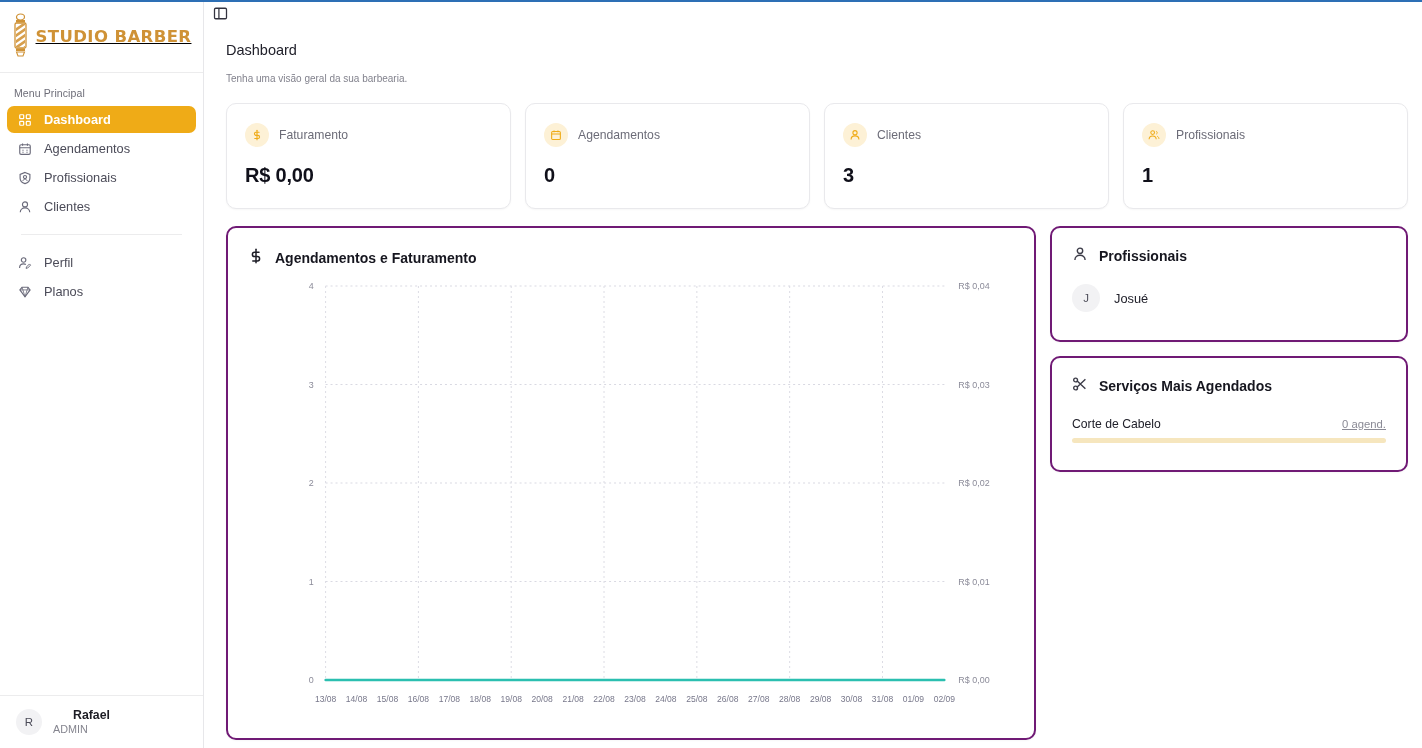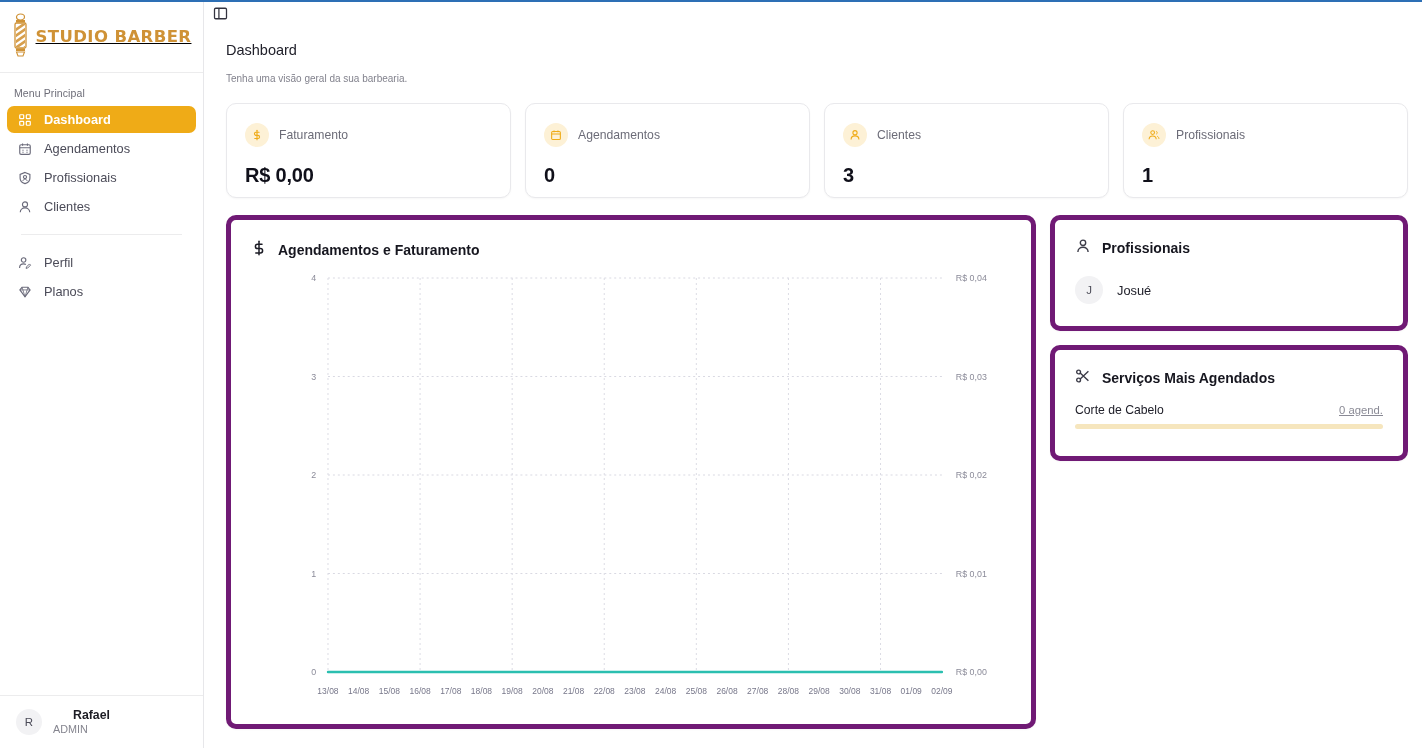--- a/index.html
+++ b/index.html
@@ -149,21 +149,21 @@
   .page-sub { font-size: 10px; color: #82828d; line-height: 1.35; margin-top: 11px; }
 
   
   .stats-row {
     display: flex;
     gap: 14px;
     padding: 18px 14px 0 22px;
   }
   .stat-card {
     flex: 1 1 0;
-    height: 95px;
+    height: 106px;
     background: #ffffff;
     border: 1px solid #e9e9ec;
     border-radius: 10px;
     padding: 19px 18px 0 18px;
     box-shadow: 0 1px 2px rgba(16,16,30,0.035);
   }
   .stat-head { display: flex; align-items: center; gap: 10px; }
   .stat-ico {
     width: 24px; height: 24px;
     flex: 0 0 24px;
@@ -183,21 +183,21 @@
   
   .content-row {
     display: flex;
     gap: 14px;
     padding: 17px 14px 0 22px;
     align-items: flex-start;
   }
 
   .panel {
     background: #ffffff;
-    border: 5px solid #701a75;
+    border: 2px solid #701a75;
     border-radius: 10px;
     box-shadow: 0 1px 2px rgba(16,16,30,0.035);
   }
 
   .chart-panel {
     flex: 0 0 810px;
     width: 810px;
     height: 514px;
     padding: 20px 20px 10px 20px;
   }
@@ -211,21 +211,21 @@
   .pro-avatar {
     width: 28px; height: 28px; flex: 0 0 28px;
     border-radius: 50%;
     background: #f2f2f4;
     display: flex; align-items: center; justify-content: center;
     font-size: 11.5px; color: #4e4e5a;
   }
   .pro-name { font-size: 12.8px; color: #20202a; }
 
   .srv-panel { padding: 18px 20px 18px 20px; height: 116px; }
-  .srv-row { margin-top: 15px; }
+  .srv-row { margin-top: 21px; }
   .srv-line { display: flex; justify-content: space-between; align-items: baseline; }
   .srv-name { font-size: 12.2px; color: #20202a; }
   .srv-count { font-size: 11.3px; color: #8a8a95; text-decoration: underline; }
   .srv-bar {
     margin-top: 7px;
     height: 5px;
     border-radius: 3px;
     background: #f6e6be;
     overflow: hidden;
   }

